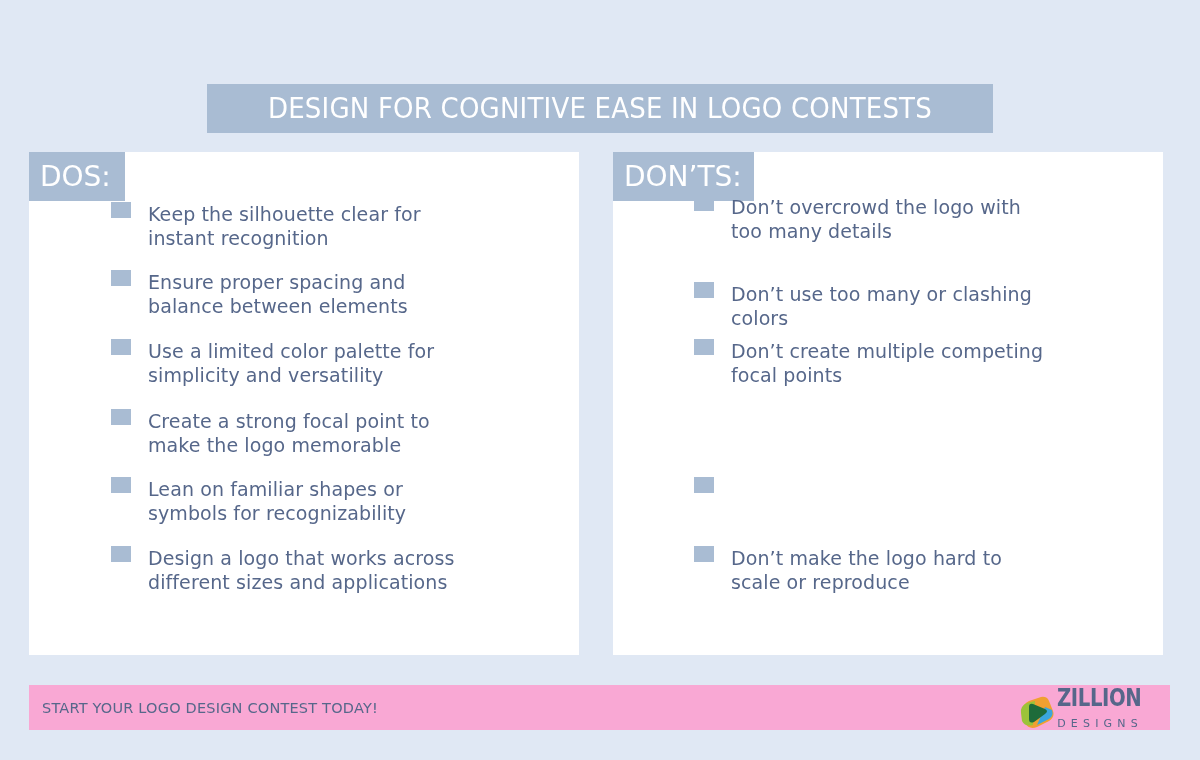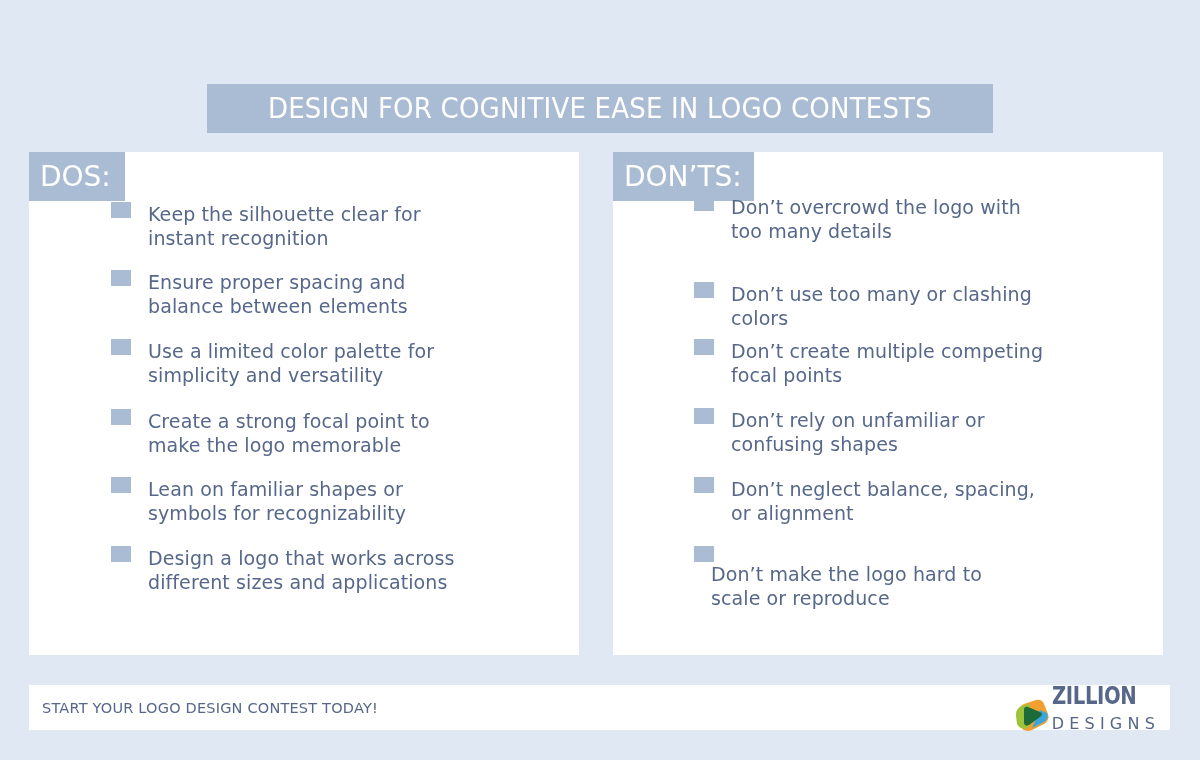--- a/index.html
+++ b/index.html
@@ -62,21 +62,21 @@
     font-size: 19px;
     line-height: 24px;
     color: #56678a;
     white-space: pre-line;
     letter-spacing: 0.1px;
   }
   .footer {
     position: absolute;
     left: 29px; top: 685px;
     width: 1141px; height: 45px;
-    background: #ffffff;
+    background: #f9a8d4;
     display: flex; align-items: center; justify-content: space-between;
     padding: 0 12px 0 13px;
   }
   .footer-text {
     font-family: "DejaVu Sans", sans-serif;
     font-size: 14.5px;
     color: #56678a;
     letter-spacing: 0.2px;
   }
   .brand {
@@ -90,21 +90,21 @@
     font-weight: bold;
     font-size: 24px;
     color: #56678a;
     letter-spacing: -0.5px;
     transform: scaleX(0.82);
     transform-origin: left center;
     height: 22px;
   }
   .brand-sub {
     font-family: "DejaVu Sans", sans-serif;
-    font-size: 16px;
+    font-size: 11px;
     color: #56678a;
     letter-spacing: 5.2px;
     margin-top: 10px;
   }
 </style>
 </head>
 <body>
 
 <div class="title-box">
   <span>DESIGN FOR COGNITIVE EASE IN LOGO CONTESTS</span>
@@ -156,31 +156,24 @@
   <div class="item" style="left:81px; top:130px;">
     <span class="bullet"></span>
     <span class="item-text">Don’t use too many or clashing
 colors</span>
   </div>
   <div class="item" style="left:81px; top:187px;">
     <span class="bullet"></span>
     <span class="item-text">Don’t create multiple competing
 focal points</span>
   </div>
-  <div class="item" style="left:81px; top:256px;">
-    <span class="bullet"></span>
-    <span class="item-text">Don’t rely on unfamiliar or
-confusing shapes</span>
-  </div>
   <div class="item" style="left:81px; top:325px;">
     <span class="bullet"></span>
-    <span class="item-text">Don’t neglect balance, spacing,
-or alignment</span>
   </div>
-  <div class="item" style="left:81px; top:394px;flex-direction:column;">
+  <div class="item" style="left:81px; top:394px;">
     <span class="bullet"></span>
     <span class="item-text">Don’t make the logo hard to
 scale or reproduce</span>
   </div>
 </div>
 
 <div class="footer">
   <span class="footer-text">START YOUR LOGO DESIGN CONTEST TODAY!</span>
   <div class="brand">
     <svg class="brand-mark" viewBox="0 0 36 34">

